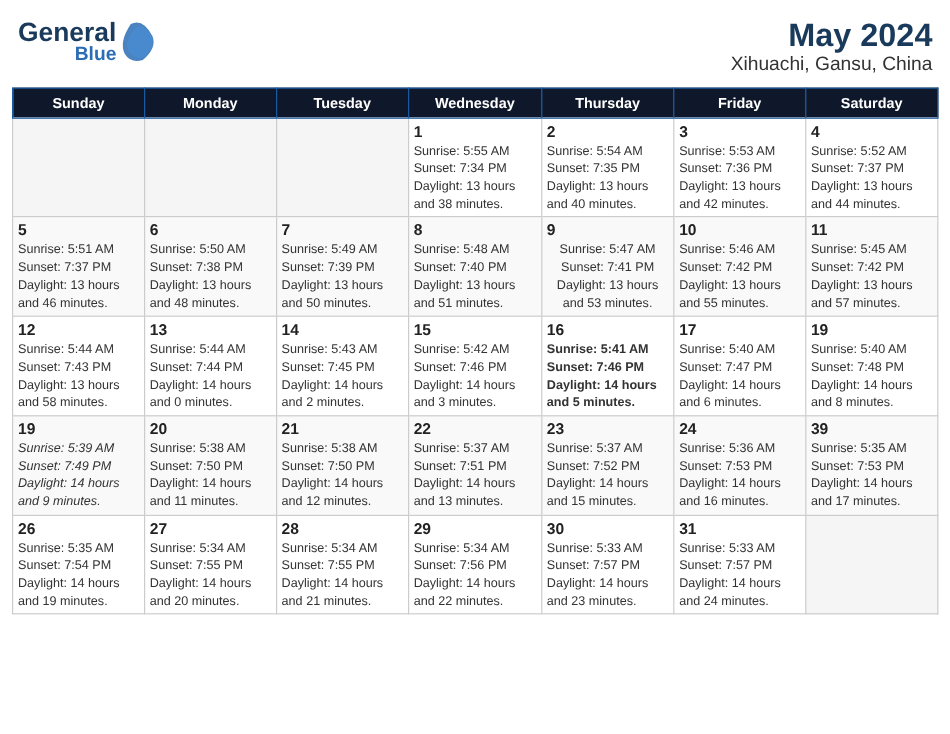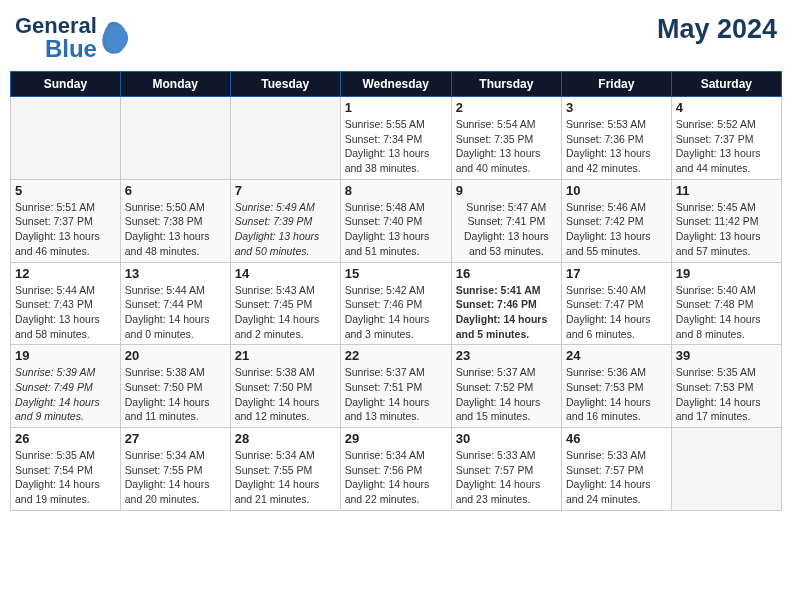--- a/index.html
+++ b/index.html
@@ -75,30 +75,31 @@
     }
   </style>
 </head>
 <body>
 
 <div class="header">
   <div class="logo">
     <div style="display:flex;align-items:center;gap:2px;">
       <div style="display:flex;flex-direction:column;align-items:flex-end;">
         <span style="font-size:22px;font-weight:bold;color:#1a3a5c;line-height:1;">General</span>
-        <span style="font-size:24px;font-weight:bold;color:#2a6db5;line-height:1;">Blue</span>
+        <span style="font-size:16px;font-weight:bold;color:#2a6db5;line-height:1;">Blue</span>
       </div>
       <svg width="32" height="40" viewBox="0 0 32 40">
         <path d="M10 5 Q20 0 28 15 Q32 25 20 35 Q10 38 5 30 Q0 20 10 5Z" fill="#2a6db5" opacity="0.85"></path>
         <path d="M14 8 Q22 4 28 16 Q30 24 22 32 Q14 36 8 28 Q4 20 14 8Z" fill="#4a90d9" opacity="0.6"></path>
       </svg>
     </div>
   </div>
   <div class="title-block">
     <div class="month-year">May 2024</div>
+    <div class="location">Xihuachi, Gansu, China</div>
   </div>
 </div>
 
 <table class="calendar">
   <thead>
     <tr>
     <th>Sunday</th>
         <th>Monday</th>
         <th>Tuesday</th>
         <th>Wednesday</th>
@@ -151,21 +152,21 @@
         </td>
         <td>
           <div class="day-num">6</div>
           <div class="day-info" style="white-space: pre-line;">Sunrise: 5:50 AM
 Sunset: 7:38 PM
 Daylight: 13 hours
 and 48 minutes.</div>
         </td>
         <td>
           <div class="day-num">7</div>
-          <div class="day-info" style="white-space: pre-line; font-style: italic;">Sunrise: 5:49 AM
+          <div class="day-info" style="white-space: pre-line;">Sunrise: 5:49 AM
 Sunset: 7:39 PM
 Daylight: 13 hours
 and 50 minutes.</div>
         </td>
         <td>
           <div class="day-num">8</div>
           <div class="day-info" style="white-space: pre-line;">Sunrise: 5:48 AM
 Sunset: 7:40 PM
 Daylight: 13 hours
 and 51 minutes.</div>
@@ -180,21 +181,21 @@
         <td>
           <div class="day-num">10</div>
           <div class="day-info" style="white-space: pre-line;">Sunrise: 5:46 AM
 Sunset: 7:42 PM
 Daylight: 13 hours
 and 55 minutes.</div>
         </td>
         <td>
           <div class="day-num">11</div>
           <div class="day-info" style="white-space: pre-line;">Sunrise: 5:45 AM
-Sunset: 11:42 PM
+Sunset: 7:42 PM
 Daylight: 13 hours
 and 57 minutes.</div>
         </td>
       </tr>
       <tr>
         <td>
           <div class="day-num">12</div>
           <div class="day-info" style="white-space: pre-line;">Sunrise: 5:44 AM
 Sunset: 7:43 PM
 Daylight: 13 hours
@@ -324,21 +325,21 @@
 and 22 minutes.</div>
         </td>
         <td>
           <div class="day-num">30</div>
           <div class="day-info" style="white-space: pre-line;">Sunrise: 5:33 AM
 Sunset: 7:57 PM
 Daylight: 14 hours
 and 23 minutes.</div>
         </td>
         <td>
-          <div class="day-num">46</div>
+          <div class="day-num">31</div>
           <div class="day-info" style="white-space: pre-line;">Sunrise: 5:33 AM
 Sunset: 7:57 PM
 Daylight: 14 hours
 and 24 minutes.</div>
         </td>
         <td class="empty-cell"></td>
       </tr>
     </tbody>
 </table>
 

